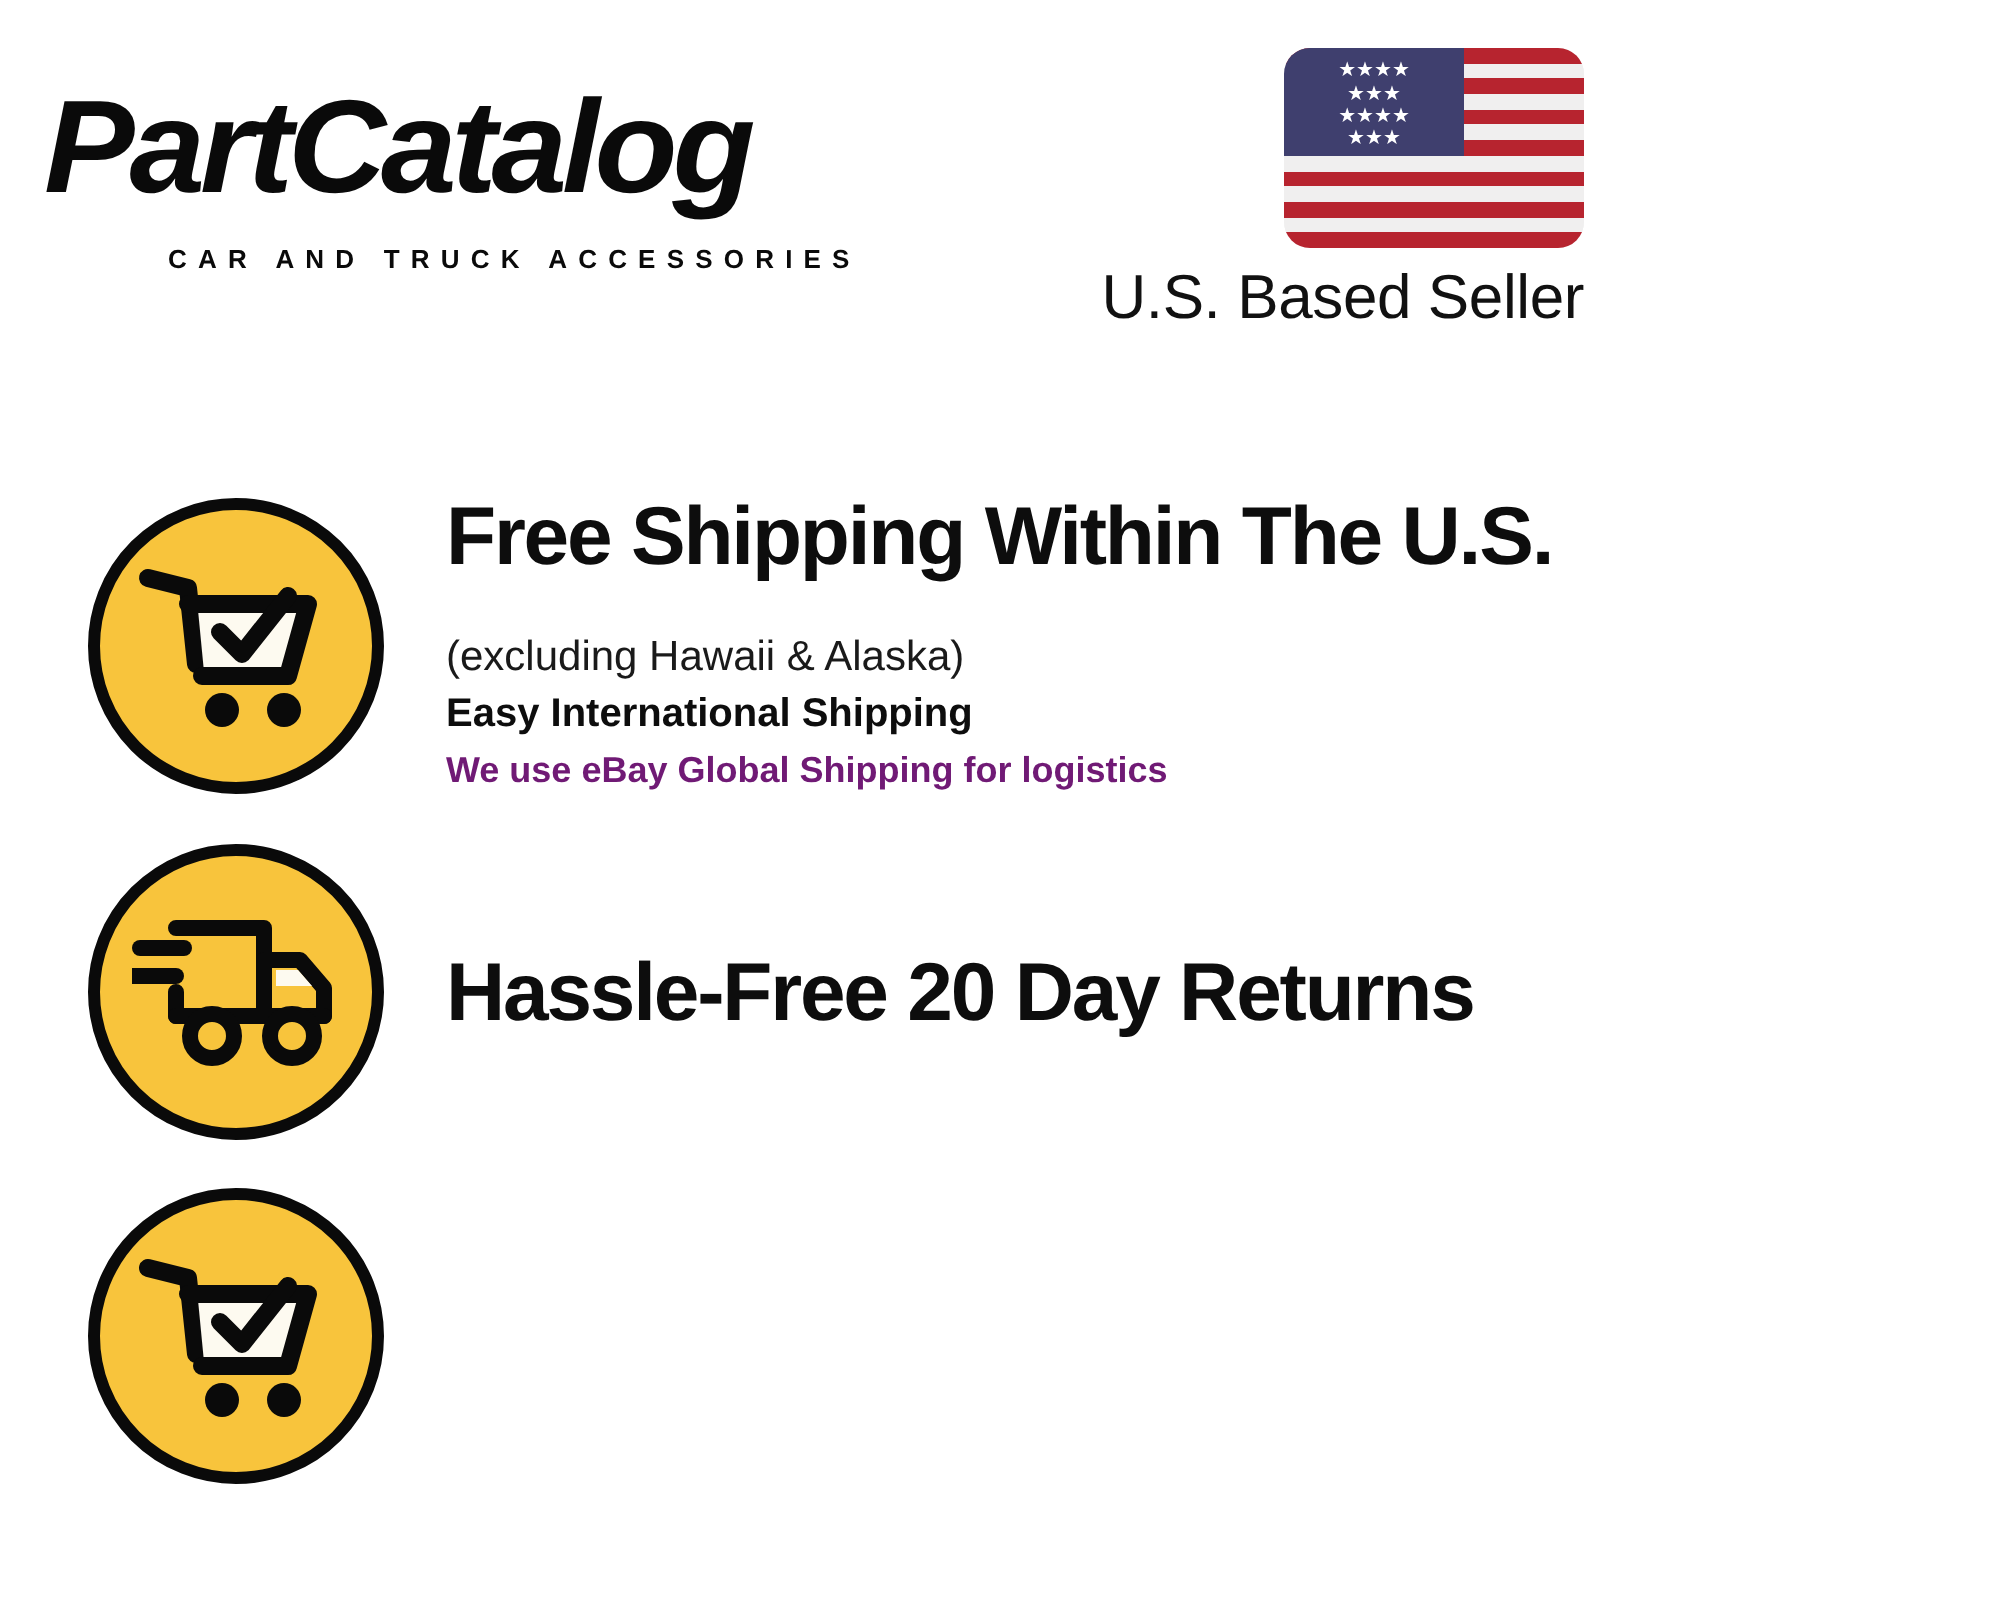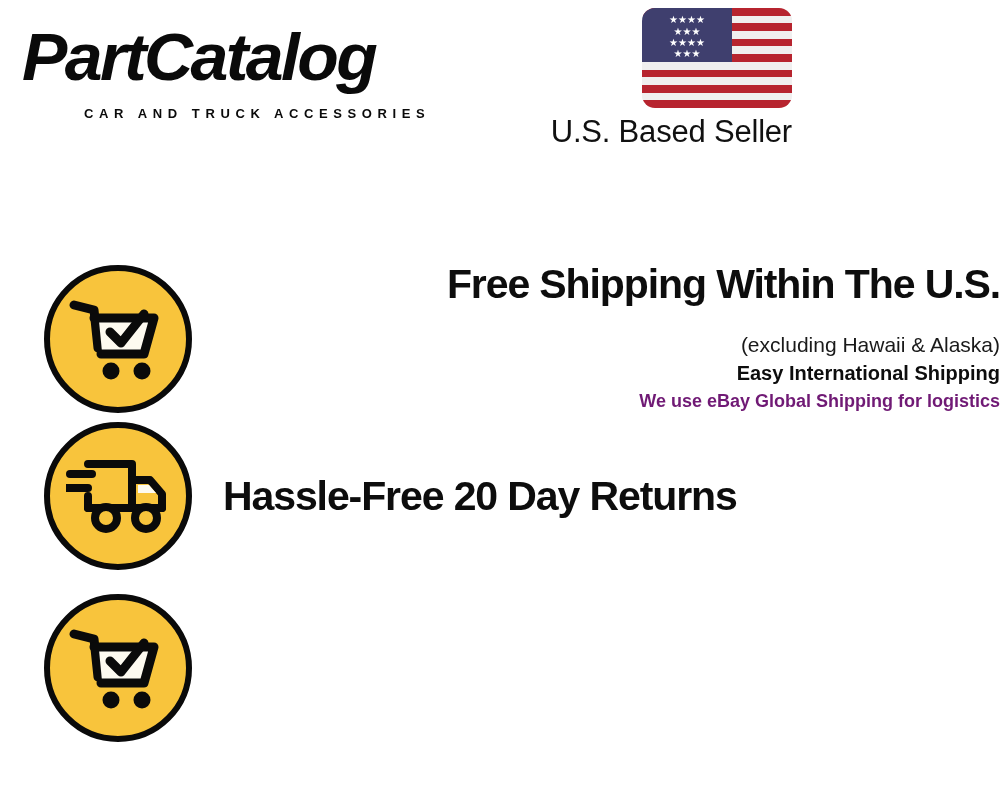--- a/index.html
+++ b/index.html
@@ -13,21 +13,21 @@
     position: relative;
     overflow: hidden;
     font-family: "Liberation Sans", sans-serif;
     color: #0d0d0d;
     -webkit-font-smoothing: antialiased;
   }
 
   
   .header {
     position: absolute;
-    top: 0; left: 0;
+    top: 16px; left: 0;
     width: 804px;
     height: 175px;
   }
 
   .brand-logo {
     position: absolute;
     left: 22px;
     top: 18px;
     width: 470px;
     height: 100px;
@@ -128,21 +128,21 @@
     left: 0;
     width: 1000px;
   }
   .feature-row {
     position: absolute;
     left: 0;
     width: 1000px;
     display: flex;
     align-items: center;
   }
-  .feature-row.row-0 { top: 16px;   height: 155px; text-align: right; }
+  .feature-row.row-0 { top: 0px;   height: 155px; }
   .feature-row.row-1 { top: 173px; height: 155px; }
   .feature-row.row-2 { top: 345px; height: 155px; }
 
   .feature-icon {
     flex: 0 0 auto;
     width: 148px;
     height: 148px;
     margin-left: 44px;
     border-radius: 50%;
     background: #f8c43c;

